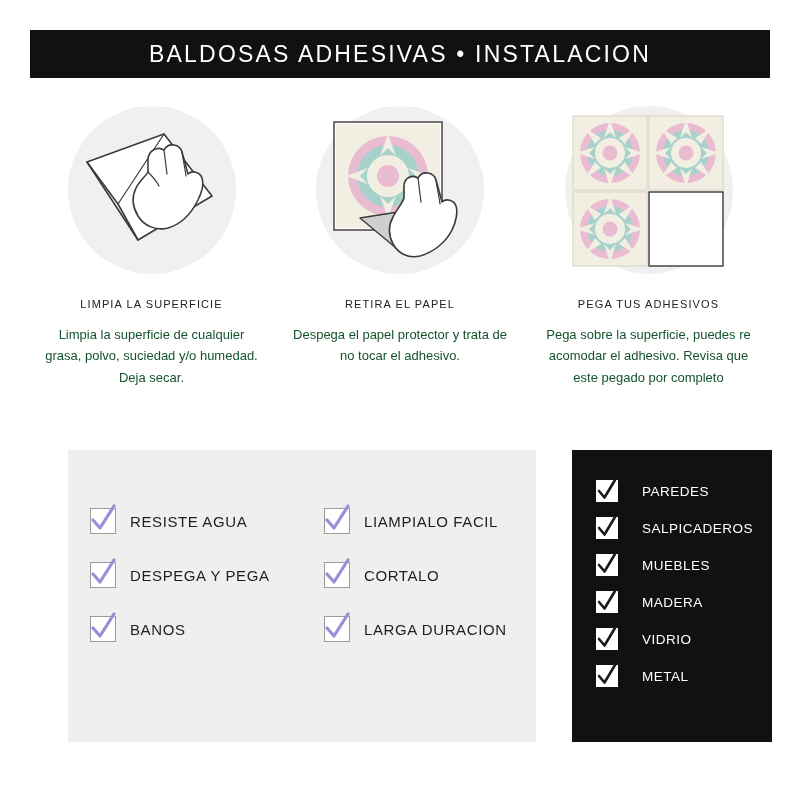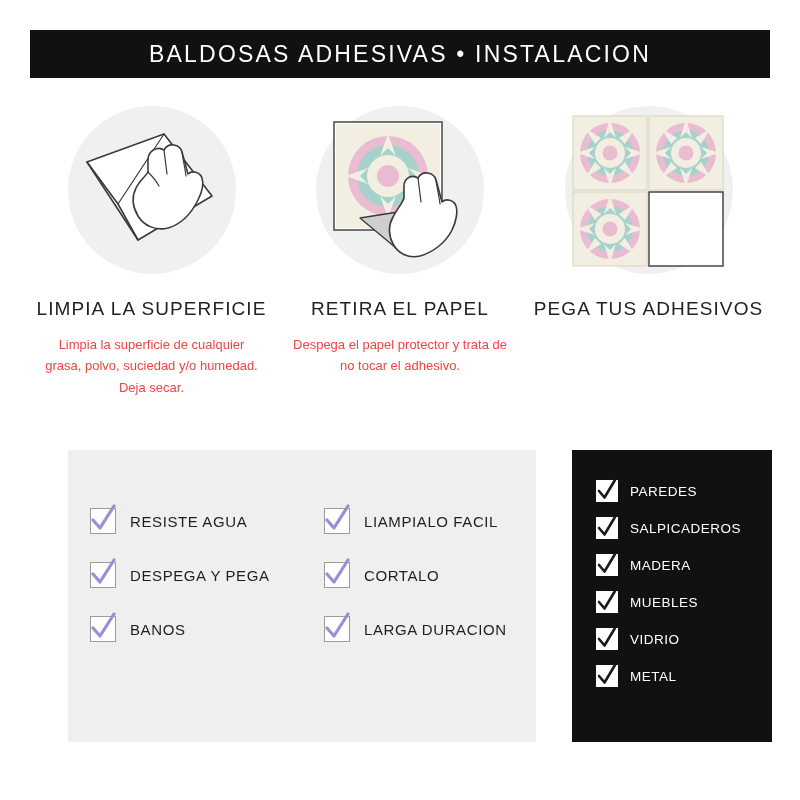--- a/index.html
+++ b/index.html
@@ -71,31 +71,31 @@
     border-radius: 50%;
     background: #f0f0f0;
   }
   .art-inner {
     position: relative;
     width: 200px;
     height: 180px;
   }
   .step-title {
     margin-top: 18px;
-    font-size: 19px;
+    font-size: 11px;
     letter-spacing: 1.1px;
     color: #222;
     font-weight: 400;
     white-space: nowrap;
   }
   .step-desc {
     margin-top: 14px;
     font-size: 13px;
     line-height: 1.65;
-    color: #ef4444;
+    color: #14532d;
     padding: 0 12px;
   }
 
   
   .panel-light {
     position: absolute;
     left: 68px;
     top: 450px;
     width: 468px;
     height: 292px;
@@ -157,21 +157,21 @@
     height: 292px;
     box-sizing: border-box;
     padding: 30px 0 0 24px;
     display: flex;
     flex-direction: column;
     gap: 15px;
   }
   .dark-row {
     display: flex;
     align-items: center;
-    gap: 12px;
+    gap: 24px;
   }
   .dark-label {
     font-size: 13.5px;
     letter-spacing: 0.5px;
     color: #ffffff;
     white-space: nowrap;
   }
   .cbox-dark {
     width: 20px;
     height: 20px;
@@ -280,20 +280,21 @@
               </g>
             </defs>
             <use href="#tileart" x="24" y="16"></use>
             <use href="#tileart" x="100" y="16"></use>
             <use href="#tileart" x="24" y="92"></use>
             <rect x="100" y="92" width="74" height="74" fill="#ffffff" stroke="#3a3a3a" stroke-width="1.4"></rect>
           </svg>
         </div>
       </div>
       <div class="step-title">PEGA TUS ADHESIVOS</div>
+      <div class="step-desc">Pega sobre la superficie, puedes re acomodar el adhesivo. Revisa que este pegado por completo</div>
     </div>
   </div>
 
   <div class="panel-light">
     <div class="light-cols">
       <div class="light-col">
         <div class="feat-row">
           <span class="cbox">
             <svg width="28" height="30" viewBox="0 0 28 30">
                 <path d="M4 16 L11 24 L25 2" fill="none" stroke="#9b8ed6" stroke-width="3.2" stroke-linecap="round" stroke-linejoin="round"></path>
@@ -365,29 +366,29 @@
             </svg>
         </span>
         <span class="dark-label">SALPICADEROS</span>
       </div>
       <div class="dark-row">
         <span class="cbox-dark">
           <svg width="22" height="24" viewBox="0 0 22 24">
               <path d="M3 13 L8.5 19.5 L19 2" fill="none" stroke="#1a1a1a" stroke-width="2.6" stroke-linecap="round" stroke-linejoin="round"></path>
             </svg>
         </span>
+        <span class="dark-label">MUEBLES</span>
+      </div>
+      <div class="dark-row">
+        <span class="cbox-dark">
+          <svg width="22" height="24" viewBox="0 0 22 24">
+              <path d="M3 13 L8.5 19.5 L19 2" fill="none" stroke="#1a1a1a" stroke-width="2.6" stroke-linecap="round" stroke-linejoin="round"></path>
+            </svg>
+        </span>
         <span class="dark-label">MADERA</span>
-      </div>
-      <div class="dark-row">
-        <span class="cbox-dark">
-          <svg width="22" height="24" viewBox="0 0 22 24">
-              <path d="M3 13 L8.5 19.5 L19 2" fill="none" stroke="#1a1a1a" stroke-width="2.6" stroke-linecap="round" stroke-linejoin="round"></path>
-            </svg>
-        </span>
-        <span class="dark-label">MUEBLES</span>
       </div>
       <div class="dark-row">
         <span class="cbox-dark">
           <svg width="22" height="24" viewBox="0 0 22 24">
               <path d="M3 13 L8.5 19.5 L19 2" fill="none" stroke="#1a1a1a" stroke-width="2.6" stroke-linecap="round" stroke-linejoin="round"></path>
             </svg>
         </span>
         <span class="dark-label">VIDRIO</span>
       </div>
       <div class="dark-row">

